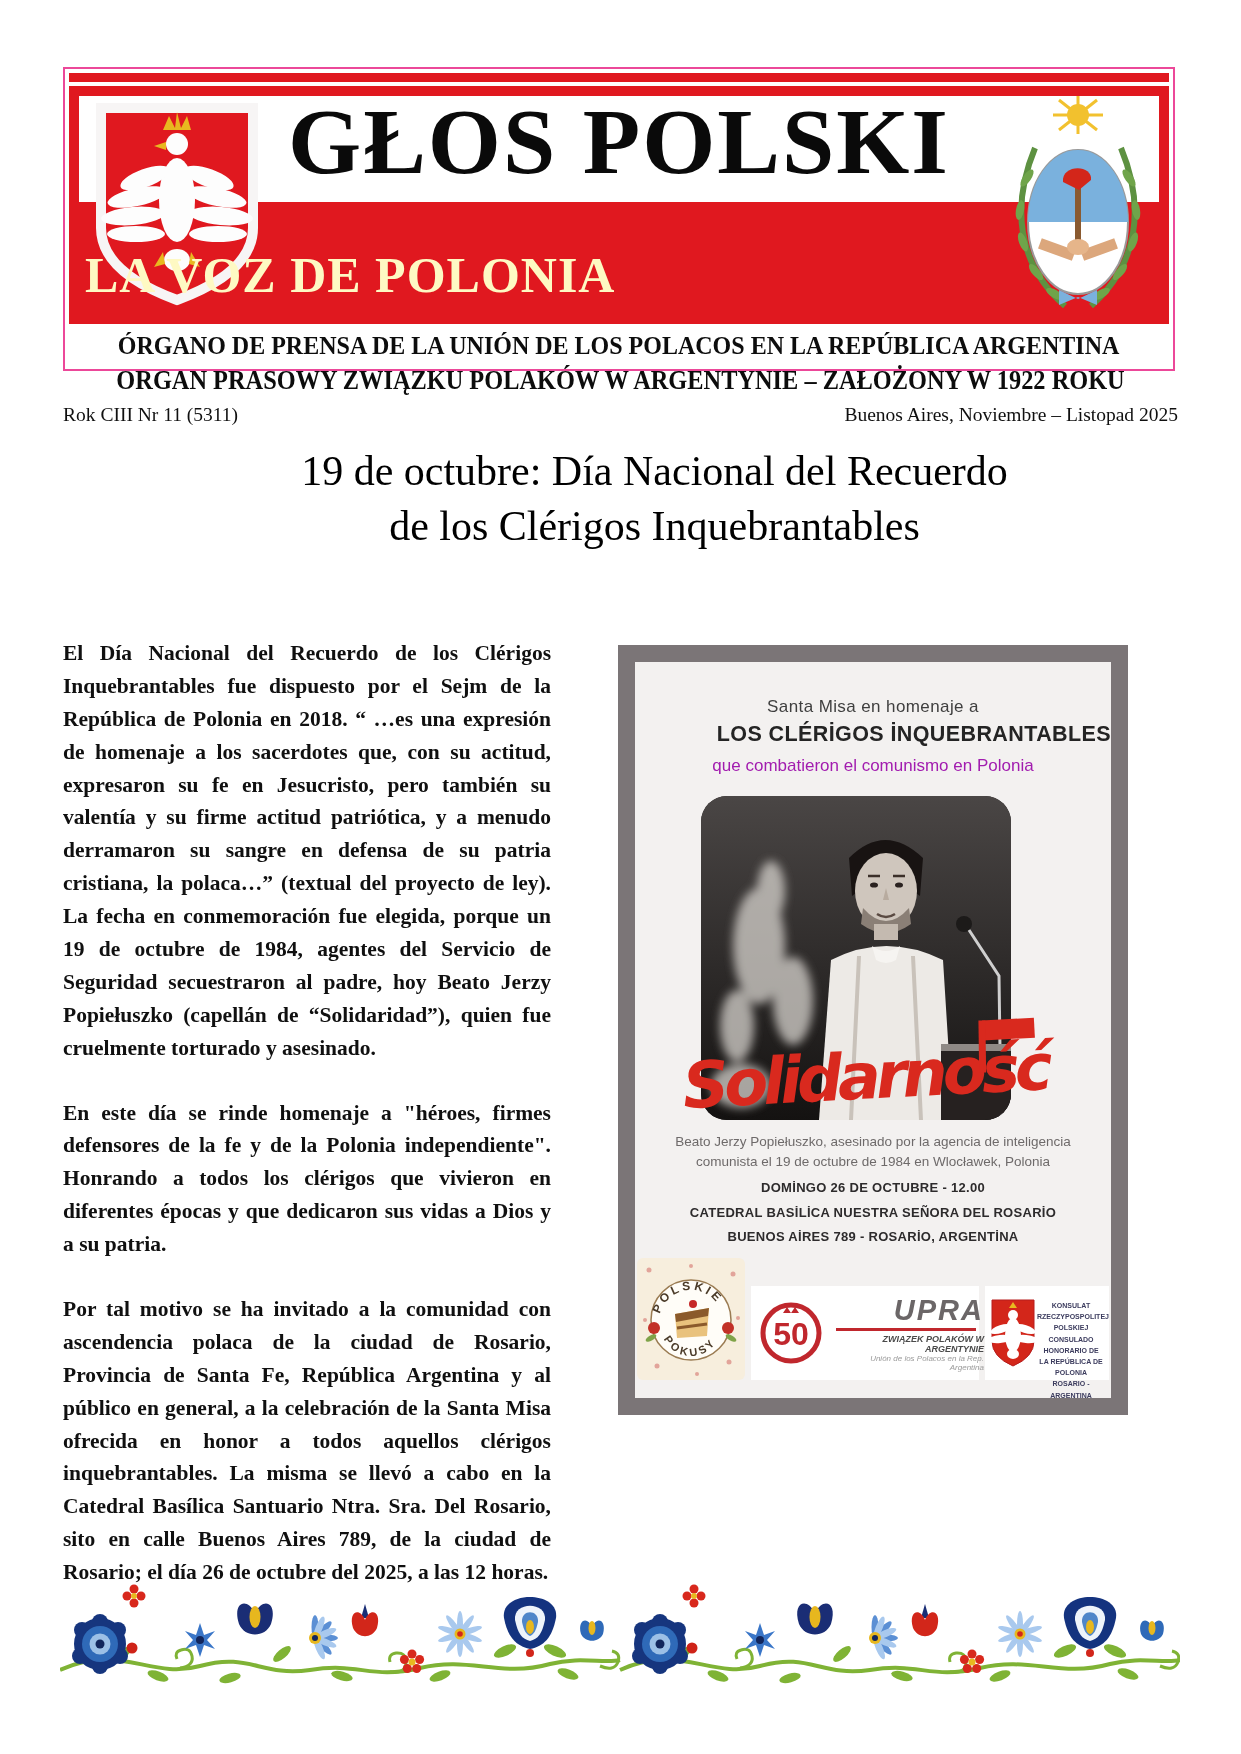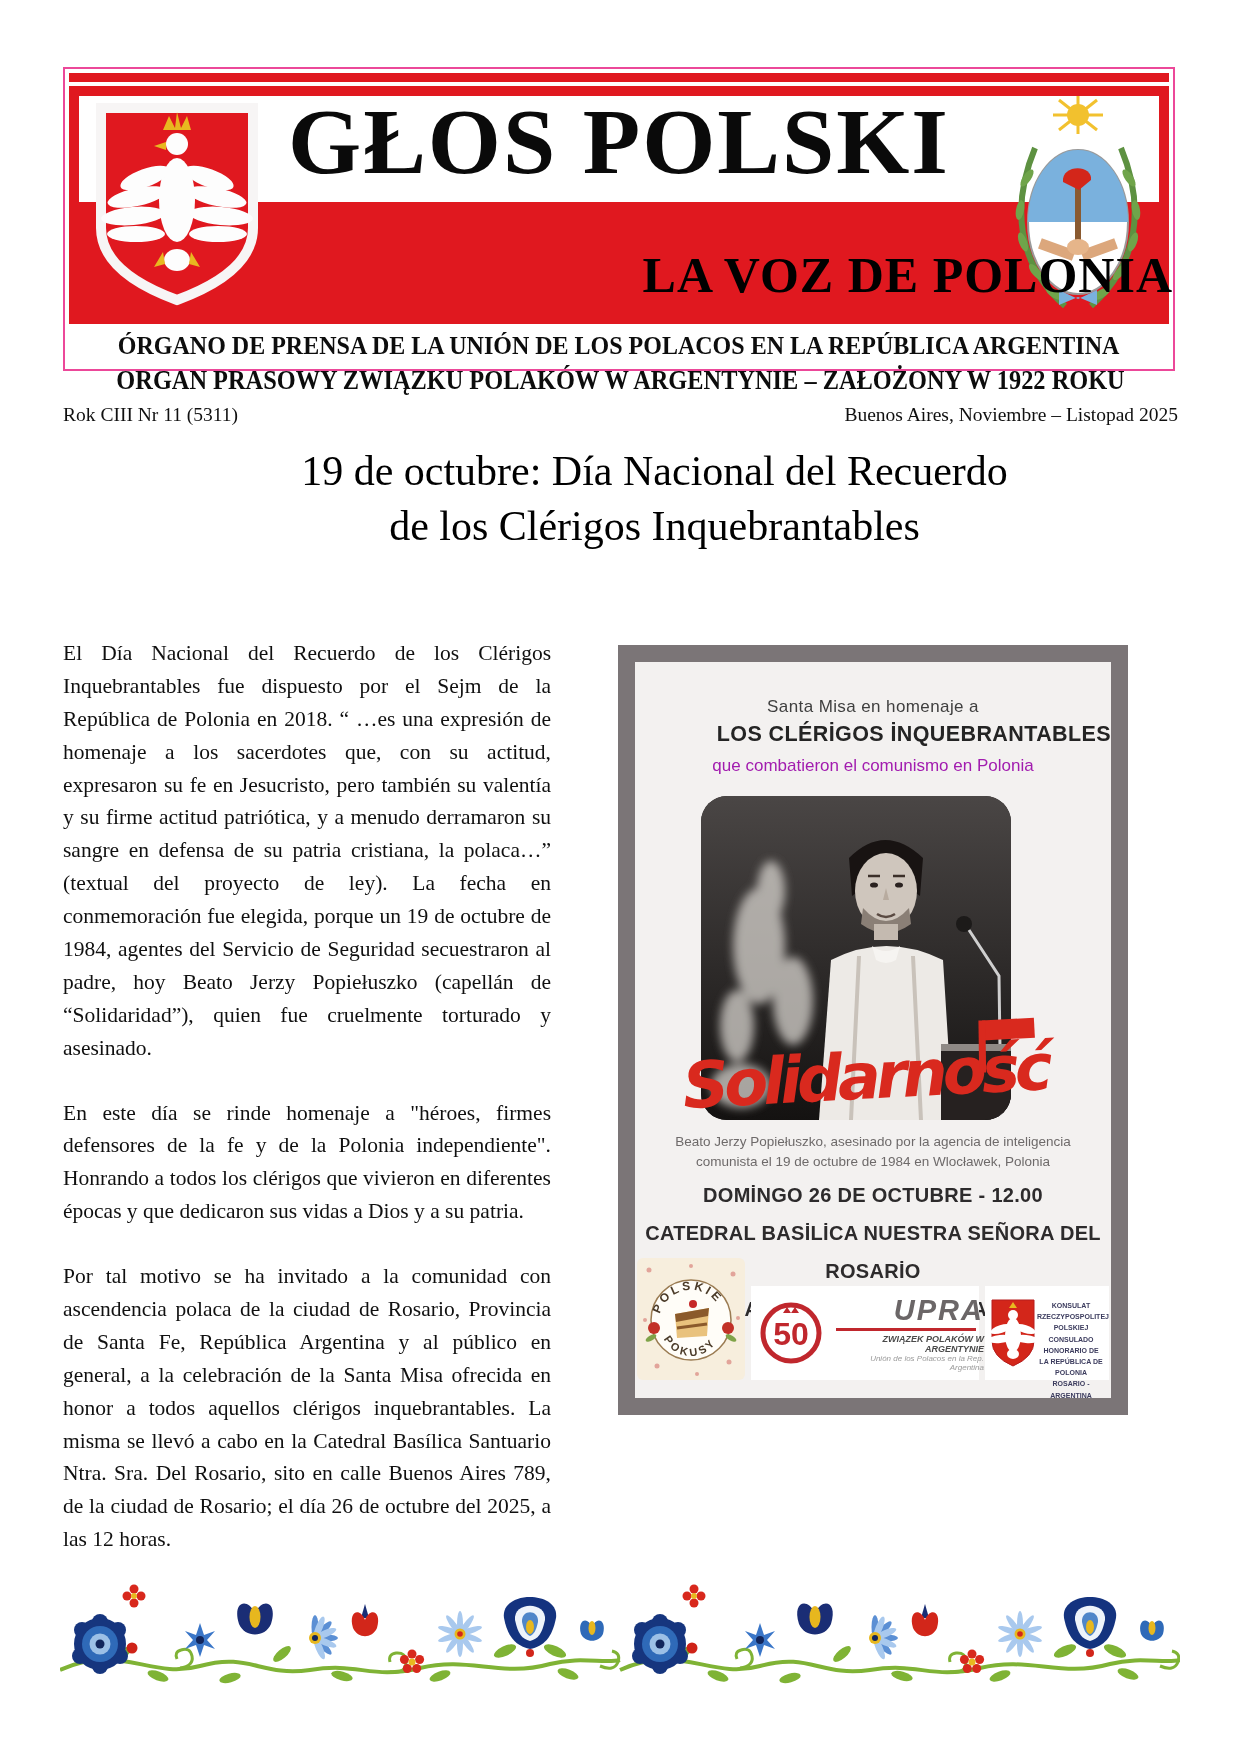--- a/index.html
+++ b/index.html
@@ -7,60 +7,60 @@
         font-family:"Liberation Serif", serif;color:#111;}
 
   
   .masthead{position:absolute;left:63px;top:67px;width:1112px;border:2px solid #ec4899;
             padding:4px 4px 0 4px;box-sizing:border-box;background:#fff;}
   .m-topstrip{height:9px;background:#e0181f;margin-bottom:4px;}
   .m-flag{position:relative;background:#e0181f;height:238px;}
   .m-white{position:absolute;left:10px;top:10px;right:10px;height:106px;background:#fff;}
   .m-title{position:absolute;top:4px;left:0;width:100%;text-align:center;font-weight:bold;
            font-size:94px;letter-spacing:2px;color:#0a0a0a;line-height:1.1;}
-  .m-sub{position:absolute;top:160px;left:4px;width:100%;text-align:right;font-weight:bold;
-         font-size:50px;letter-spacing:1px;color:#000000;}
+  .m-sub{position:absolute;top:160px;left:16px;width:100%;text-align:left;font-weight:bold;
+         font-size:50px;letter-spacing:1px;color:#fef9c3;}
   .m-crest{position:absolute;left:24px;top:14px;width:168px;height:208px;}
   .m-arms{position:absolute;right:16px;top:8px;width:150px;height:224px;}
   .m-organo{text-align:center;background:#fff;padding:8px 0 9px;}
   .m-organo span{display:inline-block;font-weight:bold;font-size:25px;color:#0d0d0d;
                  transform:scaleX(0.96);white-space:nowrap;}
 
   .organ-line{position:absolute;top:364px;left:0;width:100%;text-align:center;}
   .organ-line span{display:inline-block;font-weight:bold;font-size:28px;color:#0c0c0c;
                    transform:scaleX(0.87);white-space:nowrap;}
   .issue-row{position:absolute;top:404px;left:63px;width:1115px;display:flex;
              justify-content:space-between;font-size:19.5px;color:#101010;gap:28px;}
 
   
   .headline{position:absolute;top:444px;left:0;width:100%;text-align:center;
             font-size:42px;line-height:1.3;color:#000;padding-left:34px;}
 
   
   .body-col{position:absolute;left:63px;top:637px;width:488px;font-size:21.5px;
-            line-height:1.53;text-align:justify;color:#101010;}
+            line-height:1.53;text-align:justify;color:#101010;font-weight:bold;}
   .body-col p{margin:0 0 32px 0;}
 
   
   .poster{position:absolute;left:618px;top:645px;width:510px;height:770px;
           background:#7b7577;padding:17px;box-sizing:border-box;}
   .poster-inner{position:relative;width:100%;height:100%;background:#f3f1f0;
                 font-family:"Liberation Sans", sans-serif;}
   .ps-line1{position:absolute;top:35px;width:100%;text-align:center;font-size:17px;
             color:#3f3f3f;letter-spacing:.4px;}
   .ps-line2{position:absolute;top:60px;width:100%;text-align:right;font-size:21.5px;
             font-weight:bold;color:#242424;letter-spacing:.4px;}
   .ps-line3{position:absolute;top:94px;width:100%;text-align:center;font-size:17px;color:#a21caf;}
   .ps-photo{position:absolute;left:66px;top:134px;width:310px;height:324px;border-radius:26px;
             overflow:hidden;background:#201d1c;}
   .ps-solid{position:absolute;left:44px;top:350px;width:396px;height:118px;pointer-events:none;}
   .ps-caption{position:absolute;top:470px;width:100%;text-align:center;font-size:13.5px;
               line-height:1.5;color:#6e6a6a;}
   .ps-events{position:absolute;top:514px;width:100%;text-align:center;font-weight:bold;
-             font-size:20px;line-height:1.9;color:#2d2b2c;letter-spacing:.3px;}
+             font-size:13px;line-height:1.9;color:#2d2b2c;letter-spacing:.3px;}
 
   .logos{position:absolute;left:0;top:596px;width:100%;height:126px;}
   .lg-pokusy{position:absolute;left:2px;top:0;width:108px;height:122px;}
   .lg-upra{position:absolute;left:116px;top:28px;width:228px;height:94px;background:#fff;}
   .upra-text{position:absolute;left:85px;top:10px;width:148px;text-align:right;font-style:italic;}
   .upra-title{font-size:29px;font-weight:bold;color:#6b6667;letter-spacing:2px;line-height:1;}
   .upra-rule{width:140px;height:3px;background:#c0272d;margin:3px 0 3px 0;}
   .upra-l1{font-size:9px;font-weight:bold;color:#4a4a4a;}
   .upra-l2{font-size:8px;color:#9a9a9a;}
   .lg-kons{position:absolute;left:350px;top:28px;width:124px;height:94px;background:#fff;}

